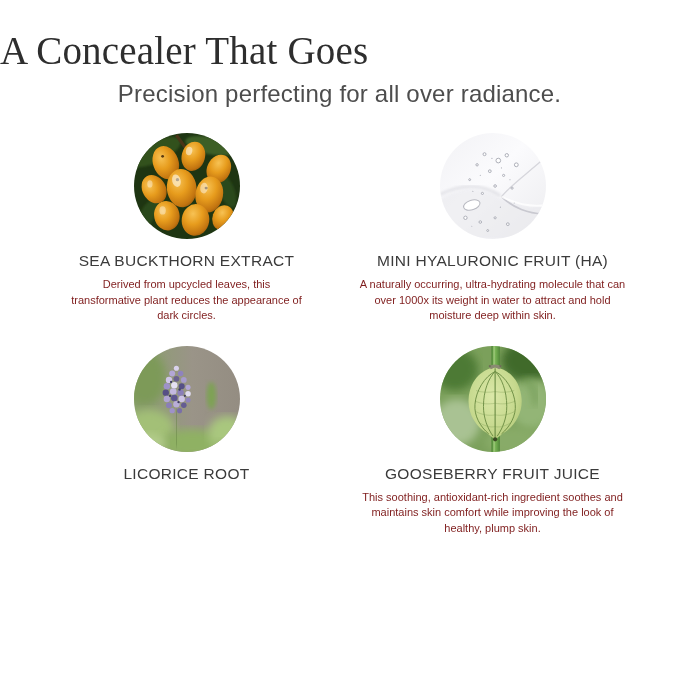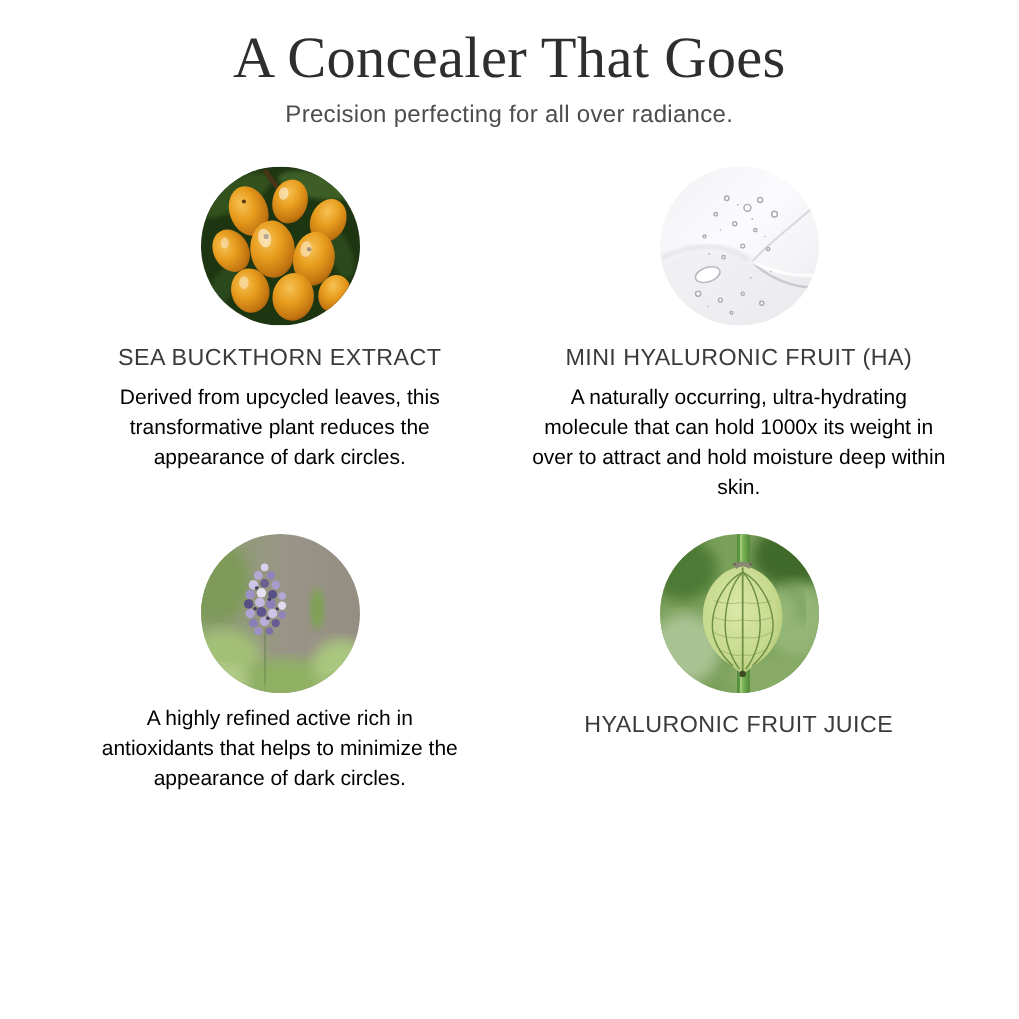--- a/index.html
+++ b/index.html
@@ -3,33 +3,32 @@
 <meta charset="utf-8">
 <style>
   * { margin:0; padding:0; box-sizing:border-box; }
   html,body { background:#ffffff; }
   .page {
     width:679px; height:679px; background:#ffffff; overflow:hidden;
     font-family:"Liberation Sans", sans-serif;
     margin:0 auto;
   }
   .title {
-    margin-top:18px;
-    text-align:center;
+    margin-top:30px;
     font-family:"Liberation Serif", serif;
     font-weight:400;
     font-size:39px;
     line-height:1.06;
     color:#2e2e2e;
     letter-spacing:0.2px;
   }
   .subtitle {
     margin-top:9px;
     text-align:center;
-    font-size:16px;
+    font-size:24px;
     font-weight:300;
     color:#4d4d4d;
     letter-spacing:0.2px;
   }
   .grid {
     margin-top:25px;
     display:grid;
     grid-template-columns:290px 290px;
     column-gap:16px;
     row-gap:22px;
@@ -44,23 +43,23 @@
   .heading {
     margin-top:13px;
     font-size:15.5px;
     font-weight:400;
     color:#3b3b3b;
     letter-spacing:0.3px;
     text-align:right;
   }
   .body-text {
     margin-top:7px;
-    font-size:14px;
+    font-size:11px;
     line-height:1.41;
-    color:#000000;
+    color:#7f1d1d;
     text-align:center;
     max-width:280px;
   }
 </style>
 </head>
 <body>
 
 <div class="page">
 
   <div class="title">
@@ -158,21 +157,21 @@
             <circle cx="38" cy="40" r="0.5"></circle>
               <circle cx="66" cy="44" r="0.5"></circle>
             <circle cx="31" cy="55" r="0.6"></circle>
               <circle cx="57" cy="70" r="0.6"></circle>
             <circle cx="30" cy="88" r="0.5"></circle>
               <circle cx="70" cy="66" r="0.5"></circle>
           </g>
         </svg>
       </div>
       <div class="heading">MINI HYALURONIC FRUIT (HA)</div>
-      <div class="body-text">A naturally occurring, ultra-hydrating molecule that can hold 1000x its weight in over to attract and hold moisture deep within skin.</div>
+      <div class="body-text">A naturally occurring, ultra-hydrating molecule that can over 1000x its weight in water to attract and hold moisture deep within skin.</div>
     </div>
 
     <div class="card">
       <div class="photo">
         <svg viewBox="0 0 100 100">
           <defs>
             <linearGradient id="licBg" x1="0" y1="0" x2="1" y2="0">
               <stop offset="0%" stop-color="#8aa06c"></stop>
               <stop offset="55%" stop-color="#9a9488"></stop>
               <stop offset="100%" stop-color="#948d82"></stop>
@@ -219,21 +218,21 @@
             <circle cx="35" cy="34" r="1.1" fill="#3f3c63"></circle>
               <circle cx="43" cy="41" r="1.1" fill="#3f3c63"></circle>
             <circle cx="34" cy="47" r="1.1" fill="#3f3c63"></circle>
               <circle cx="42" cy="53" r="1.1" fill="#3f3c63"></circle>
             <circle cx="48" cy="47" r="1" fill="#3f3c63"></circle>
           </g>
           <ellipse cx="12" cy="92" rx="18" ry="10" fill="#b2cc8a" filter="url(#lb)"></ellipse>
           <ellipse cx="90" cy="96" rx="16" ry="8" fill="#9cba72" filter="url(#lb)"></ellipse>
         </svg>
       </div>
-      <div class="body-text" style="max-width:242px">A highly refined active rich in antioxidants that helps to minimize the appearance of dark circles.</div>
+      <div class="heading">LICORICE ROOT</div>
     </div>
 
     <div class="card">
       <div class="photo">
         <svg viewBox="0 0 100 100">
           <defs>
             <radialGradient id="huskG" cx="45%" cy="40%" r="75%">
               <stop offset="0%" stop-color="#dbe8a8"></stop>
               <stop offset="60%" stop-color="#c6d98e"></stop>
               <stop offset="100%" stop-color="#a7bf6c"></stop>
@@ -273,17 +272,18 @@
             <path d="M71,52 C64,55 58,55 52,54"></path>
             <path d="M70,62 C64,65 58,66 52,65"></path>
             <path d="M66,73 C60,76 56,77 52,76"></path>
           </g>
           <circle cx="52" cy="88" r="2" fill="#3a4a22"></circle>
           <path d="M46,19 C50,17 54,17 58,19 L56,22 C53,20 51,20 48,22 Z" fill="#8a8a72"></path>
           <circle cx="47" cy="19" r="1" fill="#6e6e58"></circle>
             <circle cx="57" cy="19" r="1" fill="#6e6e58"></circle>
         </svg>
       </div>
-      <div class="heading">HYALURONIC FRUIT JUICE</div>
+      <div class="heading">GOOSEBERRY FRUIT JUICE</div>
+      <div class="body-text">This soothing, antioxidant-rich ingredient soothes and maintains skin comfort while improving the look of healthy, plump skin.</div>
     </div>
 
   </div>
 </div>
 
 </body></html>

